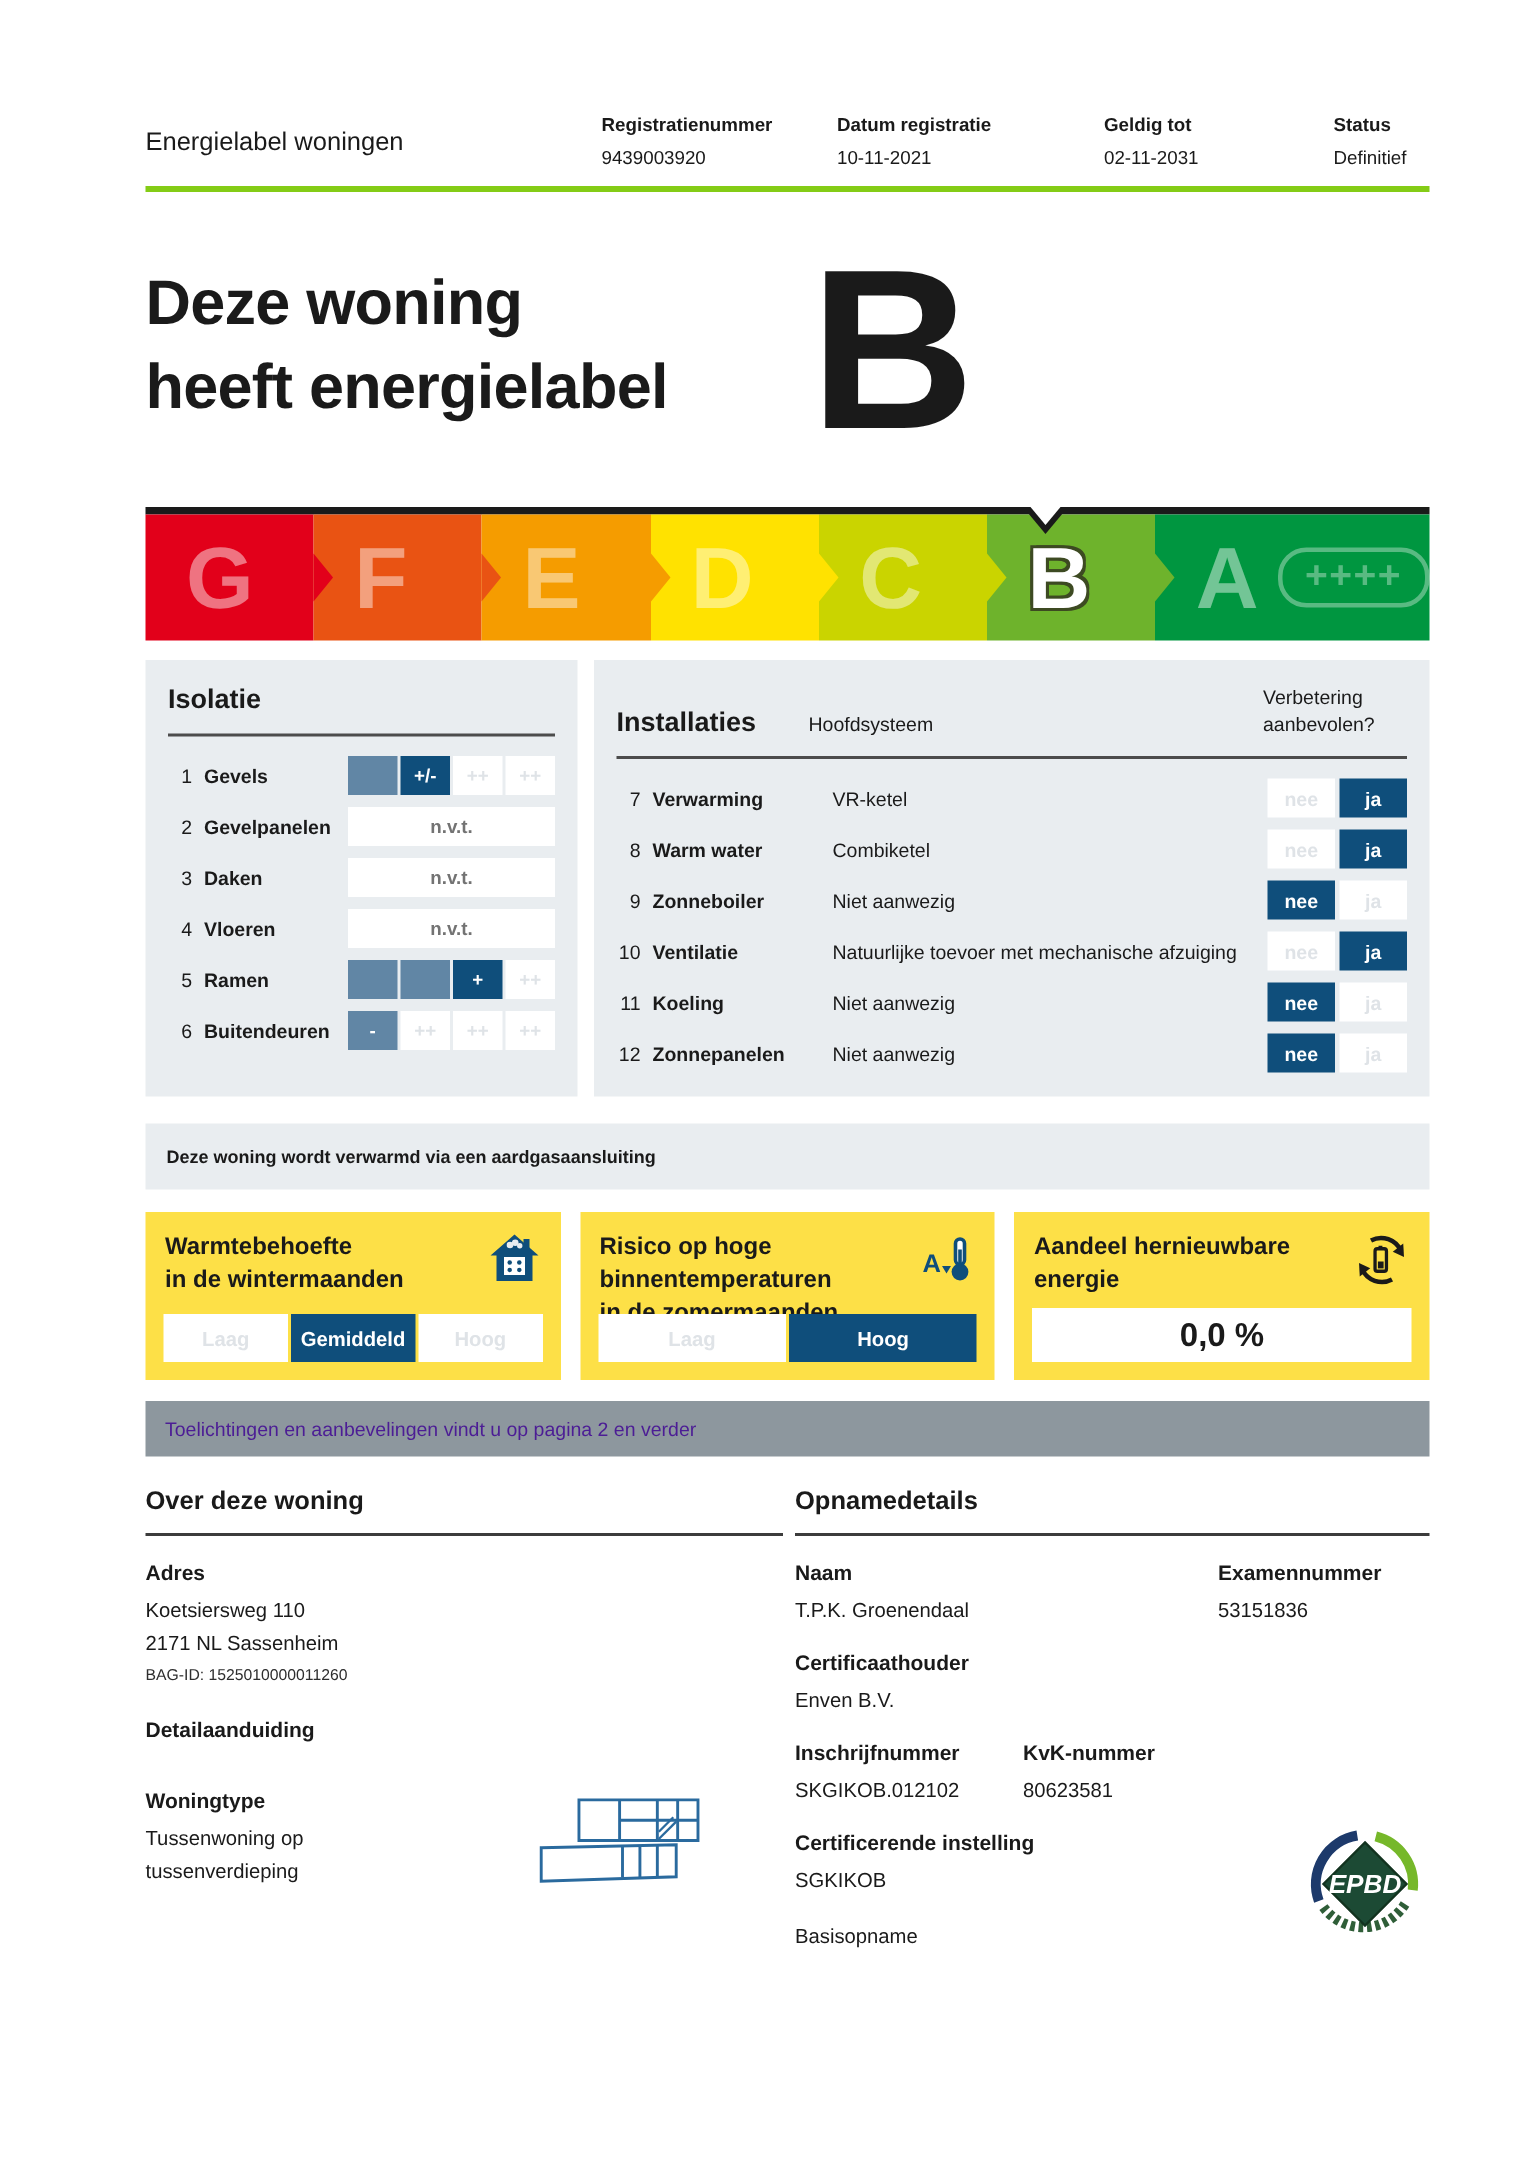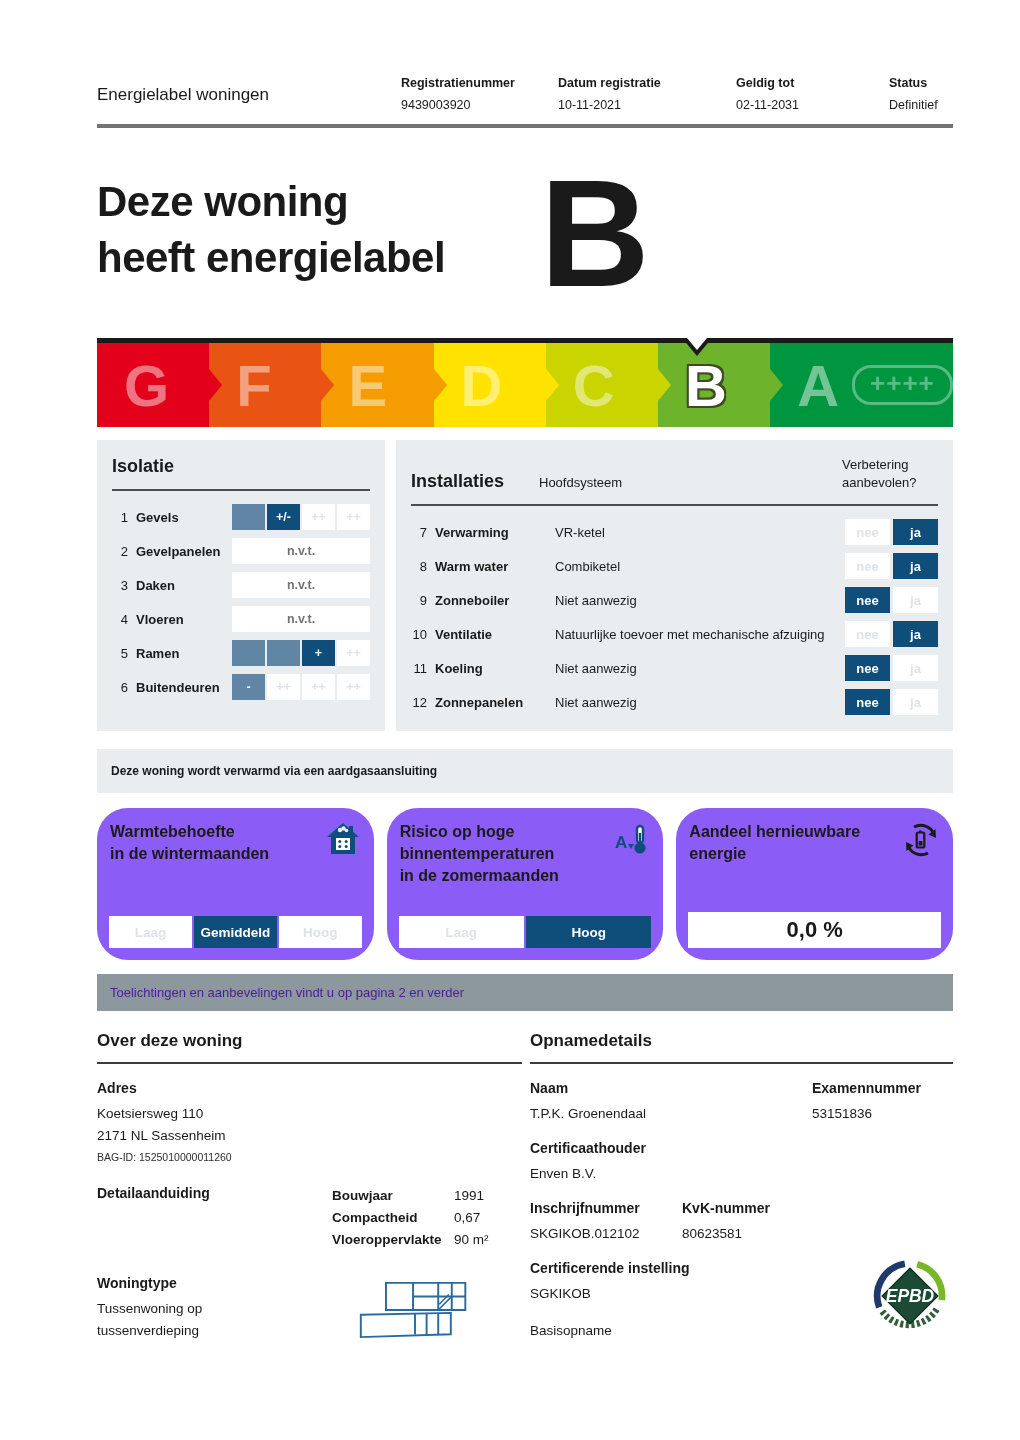--- a/index.html
+++ b/index.html
@@ -1,21 +1,21 @@
 <!DOCTYPE html>
 <html><head>
 <meta charset="utf-8">
 <style>
   * { margin:0; padding:0; box-sizing:border-box; }
   html,body { background:#fff; }
   body { width:1020px; height:1440px; font-family:"Liberation Sans", sans-serif; color:#1a1a1a; position:relative; }
   .page { width:856px; margin-left:97px; padding-top:76px; }
 
   
-  .hdr { display:flex; align-items:flex-start; border-bottom:4px solid #737373; padding-bottom:12px; }
+  .hdr { display:flex; align-items:flex-start; border-bottom:4px solid #84cc16; padding-bottom:12px; }
   .hdr-title { flex:1; font-size:17px; padding-top:9px; }
   .hdr-fields { display:flex; }
   .hdr-field { font-size:12.5px; }
   .hdr-field:nth-child(1){ width:157px; } .hdr-field:nth-child(2){ width:178px; }
   .hdr-field:nth-child(3){ width:153px; } .hdr-field:nth-child(4){ width:64px; }
   .hdr-label { font-weight:bold; margin-bottom:8px; }
 
   
   .hero { display:flex; margin-top:46px; height:122px; }
   .hero-text { width:443px; font-size:42px; font-weight:bold; line-height:56px; letter-spacing:-0.5px; }
@@ -63,21 +63,21 @@
   .inst-btns { display:flex; gap:3px; flex:none; }
   .btn { width:45px; height:26px; display:flex; align-items:center; justify-content:center;
     font-size:13px; font-weight:bold; background:#fff; color:#dfe3e7; }
   .btn.on { background:#0f4e7b; color:#fff; }
 
   
   .notice { margin-top:18px; background:#e9edf0; padding:15px 14px; font-size:12px; font-weight:bold; }
 
   
   .boxes { display:flex; gap:13px; margin-top:15px; }
-  .box { flex:1; background:#8b5cf6; height:152px; position:relative; padding:13px 13px;border-radius:31px; }
+  .box { flex:1; background:#fde047; height:112px; position:relative; padding:13px 13px; }
   .box-title { font-size:16px; font-weight:bold; line-height:22px; width:200px; }
   .box-icon { position:absolute; top:13px; right:13px; }
   .selector { position:absolute; left:12px; right:12px; bottom:12px; display:flex; gap:2px; }
   .opt { flex:1; height:32px; display:flex; align-items:center; justify-content:center;
     background:#fff; font-size:13.5px; font-weight:bold; color:#dfe3e7; }
   .opt.on { background:#0f4e7b; color:#fff; }
   .value-box { position:absolute; left:12px; right:12px; bottom:12px; height:36px; background:#fff;
     display:flex; align-items:center; justify-content:center; font-size:22px; font-weight:bold; }
 
   
@@ -375,34 +375,20 @@
       <h2>Over deze woning</h2>
       <div class="rule2"></div>
       <div class="field">
         <div class="flabel">Adres</div>
         <div class="fvalue">Koetsiersweg 110</div>
         <div class="fvalue">2171 NL Sassenheim</div>
         <div class="bag">BAG-ID: 1525010000011260</div>
       </div>
       <div class="detail-row">
         <div class="flabel">Detailaanduiding</div>
-        <div class="specs" id="specs">
-            <div class="spec-row">
-              <span class="spec-label">Bouwjaar</span>
-              <span class="spec-value">1991</span>
-            </div>
-            <div class="spec-row">
-              <span class="spec-label">Compactheid</span>
-              <span class="spec-value">0,67</span>
-            </div>
-            <div class="spec-row">
-              <span class="spec-label">Vloeroppervlakte</span>
-              <span class="spec-value">90 m²</span>
-            </div>
-          </div>
       </div>
       <div class="wtype-row">
         <div>
           <div class="flabel">Woningtype</div>
           <div class="fvalue">Tussenwoning op</div>
           <div class="fvalue">tussenverdieping</div>
         </div>
         <svg width="118" height="60" viewBox="0 0 120 62">
           <g fill="none" stroke="#2a6a9e" stroke-width="2">
             <polygon points="30,3 112,3 112,31 30,31"></polygon>

